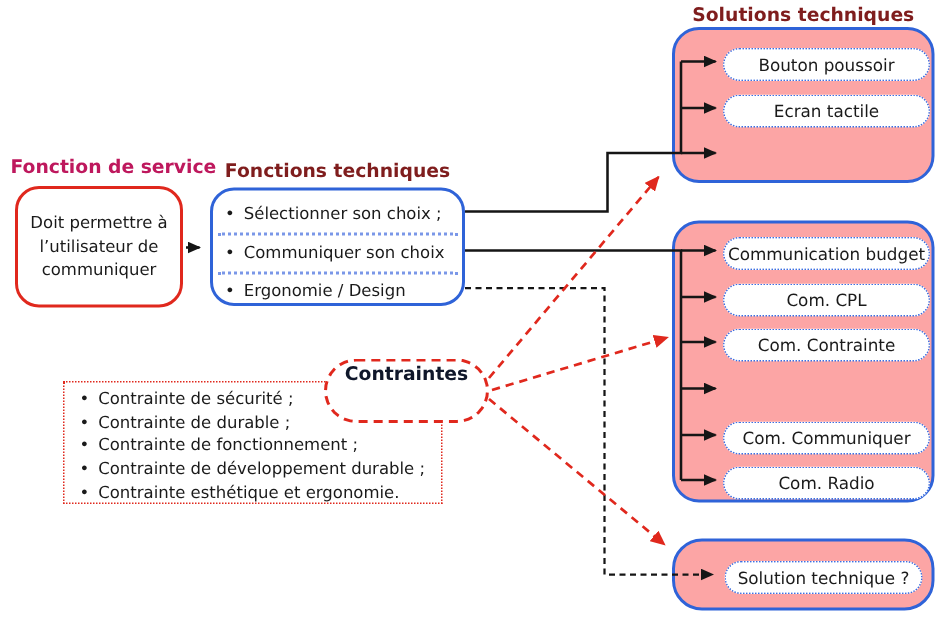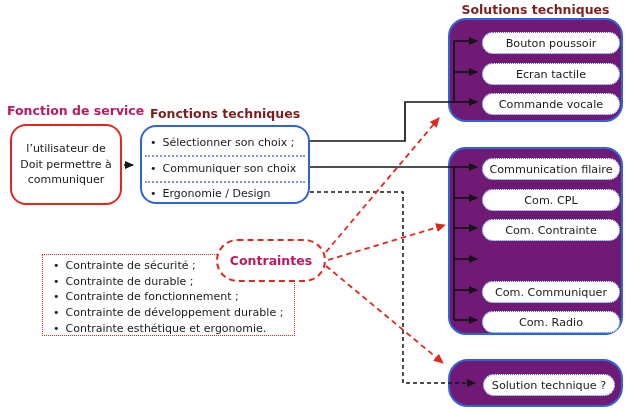--- a/index.html
+++ b/index.html
@@ -16,49 +16,49 @@
         text-align:center;font-size:11px;line-height:15.5px;background:#fff;}
 
   .fbox{position:absolute;left:140px;top:125px;width:170px;height:79px;
         border:2.5px solid #2f63d8;border-radius:16px;box-sizing:border-box;background:#fff;}
   .frow{position:absolute;left:8px;right:2px;height:16px;display:flex;align-items:center;
         font-size:11px;white-space:nowrap;}
   .blt{margin-right:6px;font-size:11px;}
   .fsep{position:absolute;left:3px;right:3px;height:0;border-top:2px dotted #7a97e8;}
 
   .cont{position:absolute;left:448px;width:175px;border:2px solid #2f63d8;
-        border-radius:18px;box-sizing:border-box;background:#701a75;}
+        border-radius:18px;box-sizing:border-box;background:#fca5a5;}
   .dbox{position:absolute;left:32px;width:138px;height:22px;border:1.6px dotted #3c6fe2;
         border-radius:11px;box-sizing:border-box;display:flex;align-items:center;
         justify-content:center;font-size:11.2px;white-space:nowrap;background:#fff;}
 
   .crect{position:absolute;left:42px;top:254px;width:253px;height:82px;
          border:1.5px dotted #e0281d;box-sizing:border-box;padding:3px 0 0 10px;background:#fff;z-index:1;}
   .crow{display:flex;align-items:center;height:15.6px;font-size:11px;white-space:nowrap;}
   .crow .blt{margin-right:6px;}
 
   .oval{position:absolute;left:216px;top:239px;width:110px;height:43px;
         border:2.5px dashed #e0281d;border-radius:22px;box-sizing:border-box;background:#fff;
-        display:flex;align-items:center;justify-content:center;
-        font-weight:bold;font-size:12.5px;color:#be185d;z-index:3;}
+        display:flex;align-items:flex-start;justify-content:center;
+        font-weight:bold;font-size:12.5px;color:#0f172a;z-index:3;}
 
   .wires{position:absolute;left:0;top:0;z-index:4;pointer-events:none;}
 </style>
 </head>
 <body>
 
 <div class="stage">
 
   <div class="title red-t" style="left:7px;top:103px;">Fonction de service</div>
   <div class="title blue-t center" style="left:140px;top:106px;width:170px;">Fonctions techniques</div>
   <div class="title blue-t center" style="left:448px;top:2px;width:175px;">Solutions techniques</div>
 
   <div class="rbox">
+    <span>Doit permettre à</span>
     <span>l’utilisateur de</span>
-    <span>Doit permettre à</span>
     <span>communiquer</span>
   </div>
 
   <div class="fbox">
     <div class="frow" style="top:7px;">
       <span class="blt">•</span>
       <span>Sélectionner son choix ;</span>
     </div>
     <div class="fsep" style="top:28px;"></div>
     <div class="frow" style="top:33px;">
@@ -72,28 +72,25 @@
     </div>
   </div>
 
   <div class="cont" style="top:18px;height:104px;">
     <div class="dbox" style="top:12px;">
       <span>Bouton poussoir</span>
       </div>
     <div class="dbox" style="top:43px;">
       <span>Ecran tactile</span>
       </div>
-    <div class="dbox" style="top:73px;">
-      <span>Commande vocale</span>
-      </div>
   </div>
 
   <div class="cont" style="top:147px;height:188px;">
     <div class="dbox" style="top:9px;">
-      <span>Communication filaire</span>
+      <span>Communication budget</span>
       </div>
     <div class="dbox" style="top:40px;">
       <span>Com. CPL</span>
       </div>
     <div class="dbox" style="top:70px;">
       <span>Com. Contrainte</span>
       </div>
     <div class="dbox" style="top:132px;">
       <span>Com. Communiquer</span>
       </div>

